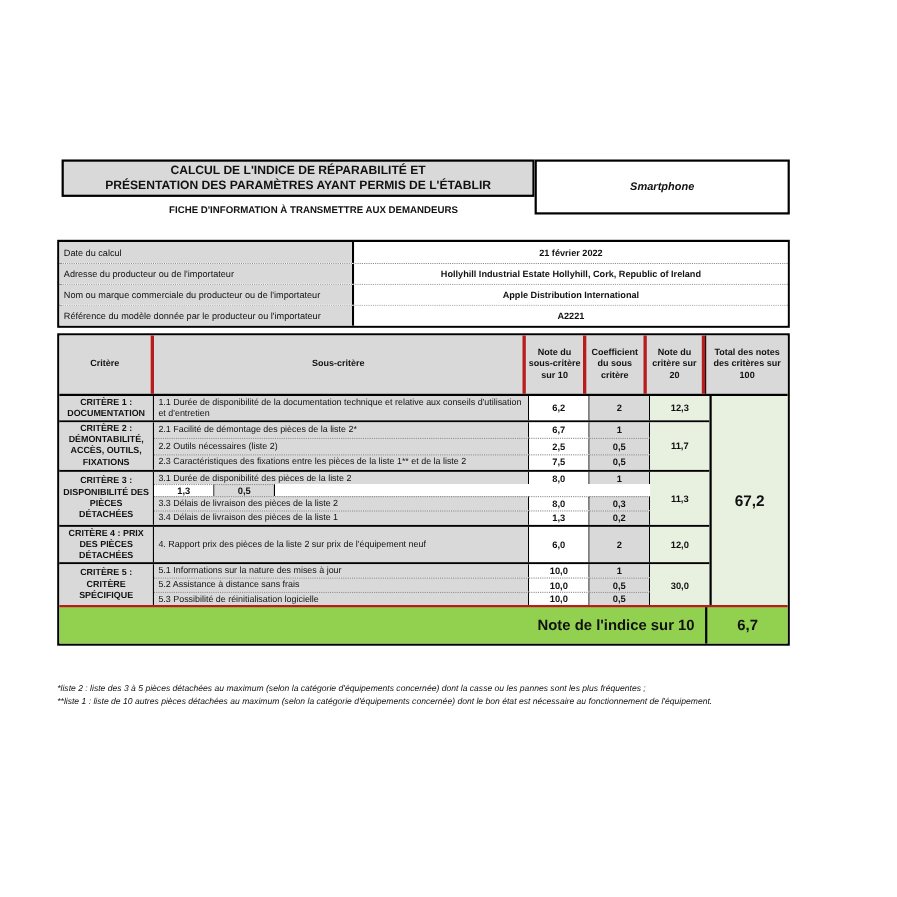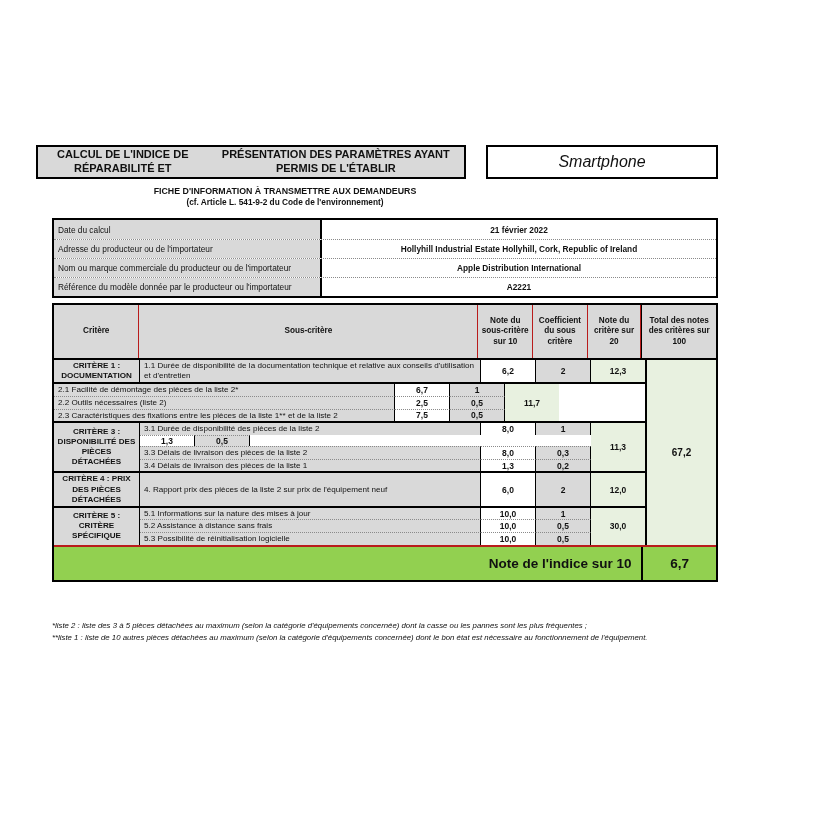--- a/index.html
+++ b/index.html
@@ -2,30 +2,30 @@
 <html><head>
 <meta charset="utf-8">
 <style>
   * { margin:0; padding:0; box-sizing:border-box; }
   html,body { background:#fff; }
   body { font-family:"Liberation Sans", sans-serif; color:#111; }
   .page { position:relative; width:815px; height:815px; background:#ffffff; overflow:hidden; }
 
   
   .title-box {
-    position:absolute; left:36px; top:145px; width:430px; height:34px;
+    position:absolute; left:56px; top:145px; width:430px; height:34px;
     background:#d9d9d9; border:2px solid #000;
-    display:flex; justify-content:center; text-align:center;
+    display:flex; flex-direction:column; justify-content:center; text-align:center;
     font-weight:bold; font-size:11px; line-height:1.3;
   }
   .product-box {
-    position:absolute; left:486px; top:145px; width:232px; height:34px;
+    position:absolute; left:486px; top:145px; width:232px; height:50px;
     background:#fff; border:2px solid #000;
     display:flex; align-items:center; justify-content:center;
-    font-weight:normal; font-style:italic; font-size:16px;
+    font-weight:bold; font-style:italic; font-size:10px;
   }
   .subtitle {
     position:absolute; left:52px; top:186px; width:466px; text-align:center;
     font-weight:bold;
   }
   .subtitle .s1 { font-size:8.8px; line-height:1.25; }
   .subtitle .s2 { font-size:8.3px; line-height:1.35; }
 
   
   .info-table {
@@ -43,35 +43,35 @@
     flex:1; display:flex; align-items:center; justify-content:center;
     font-size:8.3px; font-weight:bold; background:#fff;
   }
 
   
   .main-table { position:absolute; left:52px; top:303px; width:666px; border:2px solid #000; background:#fff; }
   .mt-header { display:flex; height:55px; border-bottom:2px solid #000; background:#d9d9d9; }
   .mt-header .hcell {
     display:flex; align-items:center; justify-content:center; text-align:center;
     font-weight:bold; font-size:8.2px; line-height:1.25; padding:2px;
-    border-right:1px solid #b91c1c;
+    border-right:3px solid #b91c1c;
   }
   .hc-crit { width:86px; }
   .hc-sous { width:341px; }
   .hc-n10 { width:55px; }
   .hc-coef { width:55px; }
   .hc-n20 { width:54px; }
   .hc-total { width:75px; border-right:none !important; border-left:1px solid #000; }
 
   .mt-body { display:flex; }
   .mt-left { width:591px; }
   .mt-total-col {
     width:75px; background:#e8f1e0; border-left:2px solid #000;
     display:flex; align-items:center; justify-content:center;
-    font-weight:bold; font-size:10px;
+    font-weight:bold; font-size:14px;
   }
 
   .group { display:flex; }
   .group + .group { border-top:2px solid #000; }
   .crit-cell {
     width:86px; background:#d9d9d9; border-right:1px solid #000;
     display:flex; align-items:center; justify-content:center; text-align:center;
     font-weight:bold; font-size:8.1px; line-height:1.25; padding:1px 2px;
   }
   .rows { width:451px; display:flex; flex-direction:column; }
@@ -125,21 +125,20 @@
   <div class="title-box">
     <div>CALCUL DE L'INDICE DE RÉPARABILITÉ ET</div>
     <div>PRÉSENTATION DES PARAMÈTRES AYANT PERMIS DE L'ÉTABLIR</div>
   </div>
   <div class="product-box">
     <span>Smartphone</span>
   </div>
 
   <div class="subtitle">
     <div class="s1">FICHE D'INFORMATION À TRANSMETTRE AUX DEMANDEURS</div>
-    <div class="s2">(cf. Article L. 541-9-2 du Code de l'environnement)</div>
   </div>
 
   <div class="info-table">
     <div class="info-row">
       <div class="info-label">Date du calcul</div>
       <div class="info-value">21 février 2022</div>
     </div>
     <div class="info-row">
       <div class="info-label">Adresse du producteur ou de l'importateur</div>
       <div class="info-value">Hollyhill Industrial Estate Hollyhill, Cork, Republic of Ireland</div>
@@ -174,20 +173,21 @@
             <div class="srow">
               <div class="sous">1.1 Durée de disponibilité de la documentation technique et relative aux conseils d'utilisation et d'entretien</div>
               <div class="n10">6,2</div>
               <div class="coef">2</div>
             </div>
           </div>
           <div class="n20">12,3</div>
         </div>
 
         <div class="group g2">
+          <div class="crit-cell">CRITÈRE 2 : DÉMONTABILITÉ, ACCÈS, OUTILS, FIXATIONS</div>
           <div class="rows">
             <div class="srow">
               <div class="sous">2.1 Facilité de démontage des pièces de la liste 2*</div>
               <div class="n10">6,7</div>
               <div class="coef">1</div>
             </div>
             <div class="srow">
               <div class="sous">2.2 Outils nécessaires (liste 2)</div>
               <div class="n10">2,5</div>
               <div class="coef">0,5</div>

